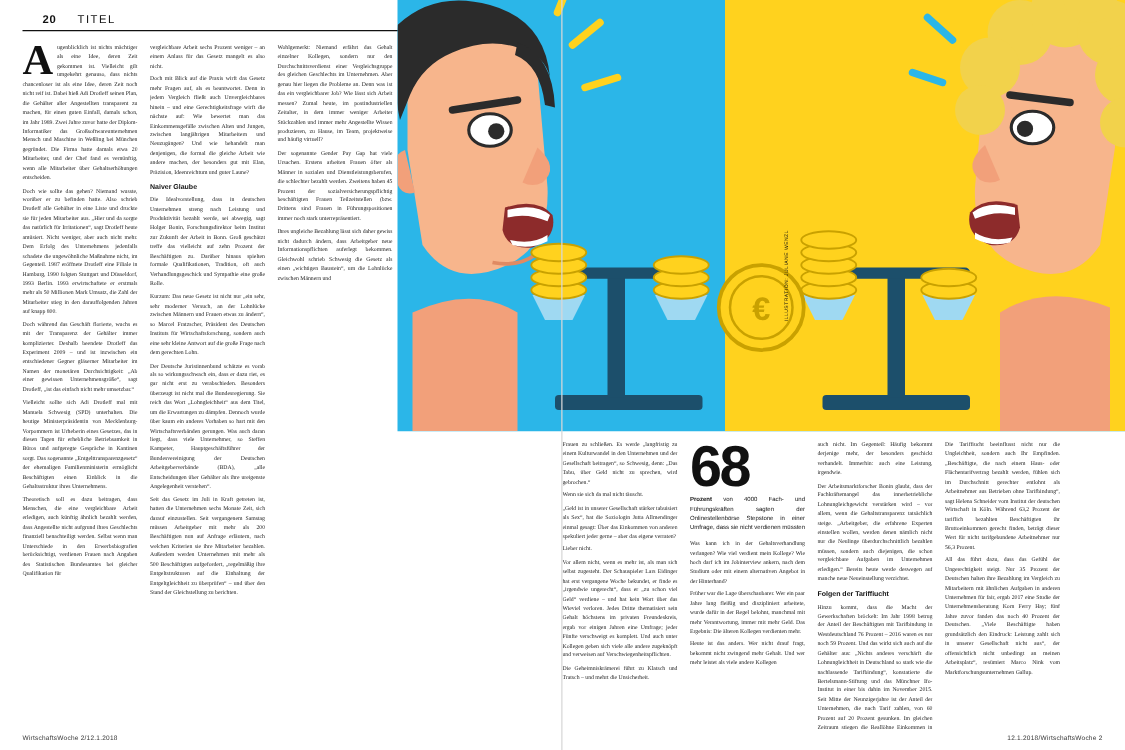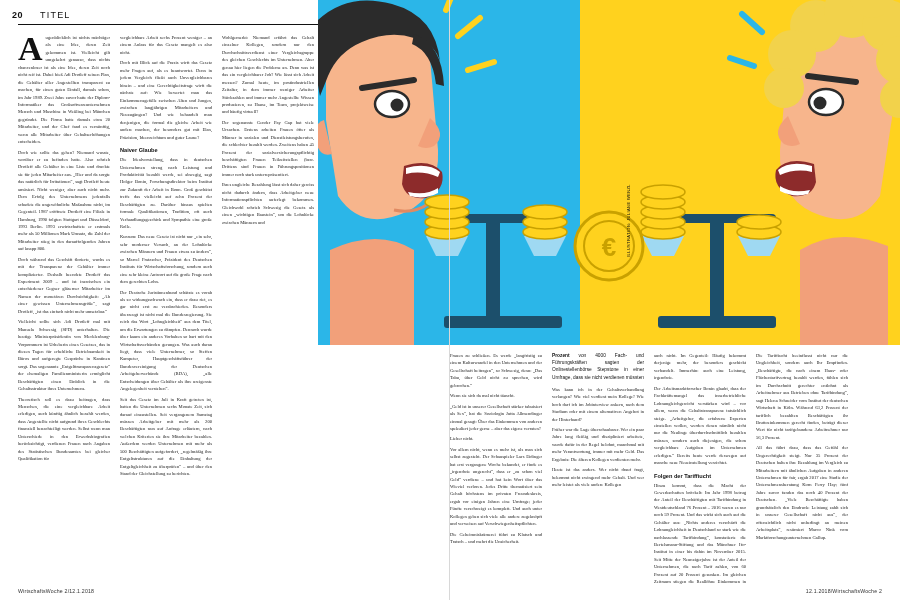--- a/index.html
+++ b/index.html
@@ -25,21 +25,21 @@
   
   .folio{
     position:absolute;
     top:10px;
     font-family:"Liberation Sans", sans-serif;
     font-size:9px;
     letter-spacing:.5px;
     color:#111;
   }
   .folio-num{font-weight:bold;}
-  .folio-left{left:12px;}
+  .folio-left{left:34px;}
   .folio-left .folio-label{margin-left:14px;letter-spacing:1.2px;}
   .folio-right{right:18px;}
 
   .rule-top{
     position:absolute;
     top:24px;height:1px;background:#111;
   }
   .rule-left{left:18px;right:0;}
   .rule-right{left:0;right:18px;}
 
@@ -206,20 +206,21 @@
       <div class="col" id="rcol1">
         <p>Frauen zu schließen. Es werde „langfristig zu einem Kulturwandel in den Unternehmen und der Gesellschaft beitragen“, so Schwesig, denn: „Das Tabu, über Geld nicht zu sprechen, wird gebrochen.“</p>
         <p>Wenn sie sich da mal nicht täuscht.</p>
         <p>„Geld ist in unserer Gesellschaft stärker tabuisiert als Sex“, hat die Soziologin Jutta Allmendinger einmal gesagt: Über das Einkommen von anderen spekuliert jeder gerne – aber das eigene verraten?</p>
         <p>Lieber nicht.</p>
         <p>Vor allem nicht, wenn es mehr ist, als man sich selbst zugesteht. Der Schauspieler Lars Eidinger hat erst vergangene Woche bekundet, er finde es „irgendwie ungerecht“, dass er „zu schon viel Geld“ verdiene – und hat kein Wort über das Wieviel verloren. Jedes Dritte thematisiert sein Gehalt höchstens im privaten Freundeskreis, ergab vor einigen Jahren eine Umfrage; jeder Fünfte verschweigt es komplett. Und auch unter Kollegen geben sich viele alle andere zugeknöpft und verweisen auf Verschwiegenheitspflichten.</p>
         <p>Die Geheimniskrämerei führt zu Klatsch und Tratsch – und mehrt die Unsicherheit.</p>
       </div>
 
       <div class="col" id="rcol2">
+        <div class="bignum">68</div>
         <div class="bignum-cap"><b>Prozent</b><span> von 4000 Fach- und Führungskräften sagten der Onlinestellenbörse Stepstone in einer Umfrage, dass sie nicht verdienen müssten</span></div>
         <p>Was kann ich in der Gehaltsverhandlung verlangen? Wie viel verdient mein Kollege? Wie hoch darf ich im Jobinterview ankern, nach dem Studium oder mit einem alternativen Angebot in der Hinterhand?</p>
         <p>Früher war die Lage überschaubarer. Wer ein paar Jahre lang fleißig und diszipliniert arbeitete, wurde dafür in der Regel belohnt, manchmal mit mehr Verantwortung, immer mit mehr Geld. Das Ergebnis: Die älteren Kollegen verdienten mehr.</p>
         <p>Heute ist das anders. Wer nicht drauf fragt, bekommt nicht zwingend mehr Gehalt. Und wer mehr leistet als viele andere Kollegen</p>
       </div>
 
       <div class="col" id="rcol3">
         <p>auch nicht. Im Gegenteil: Häufig bekommt derjenige mehr, der besonders geschickt verhandelt. Immerhin: auch eine Leistung, irgendwie.</p>
         <p>Der Arbeitsmarktforscher Bonin glaubt, dass der Fachkräftemangel das innerbetriebliche Lohnungleichgewicht verstärken wird – vor allem, wenn die Gehaltstransparenz tatsächlich steige. „Arbeitgeber, die erfahrene Experten einstellen wollen, werden denen nämlich nicht nur die Neulinge überdurchschnittlich bezahlen müssen, sondern auch diejenigen, die schon vergleichbare Aufgaben im Unternehmen erledigen.“ Bereits heute werde deswegen auf manche neue Neueinstellung verzichtet.</p>
         <div class="subhead">Folgen der Tariffiucht</div>

